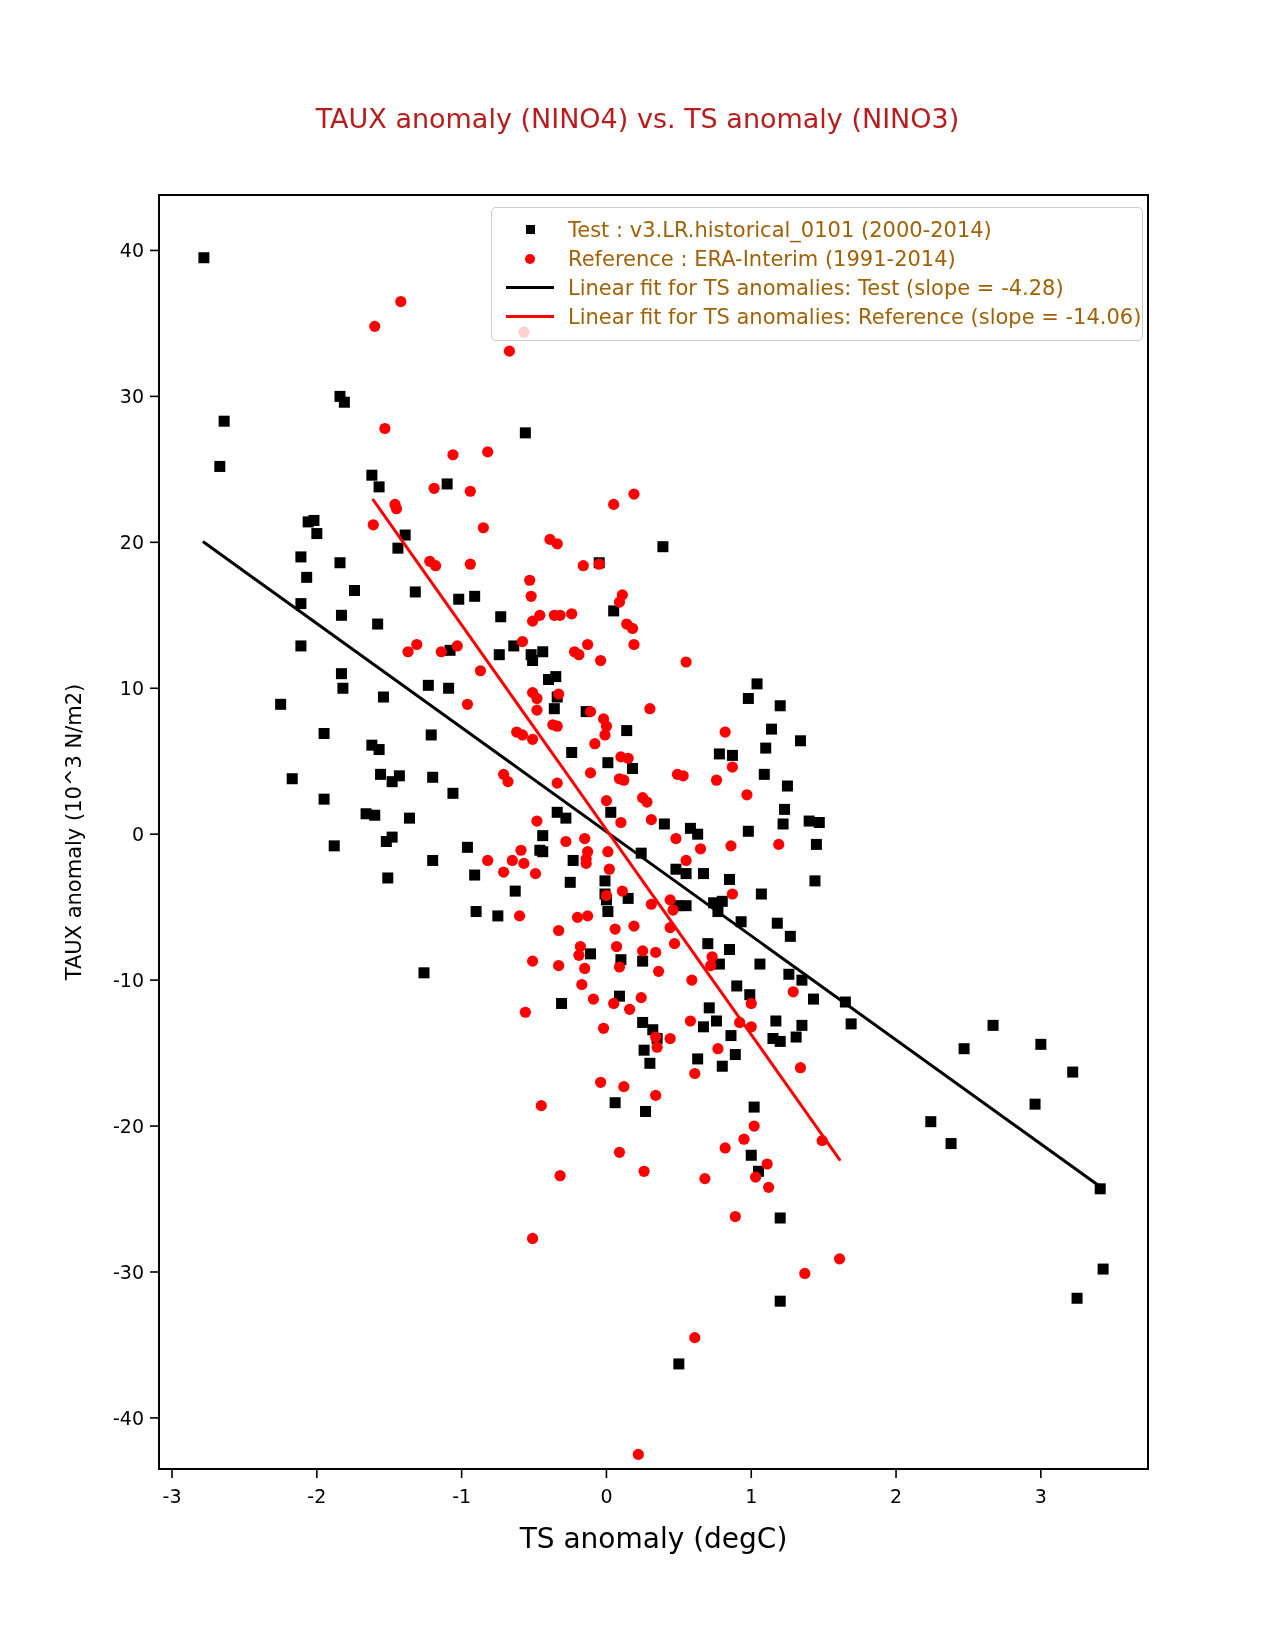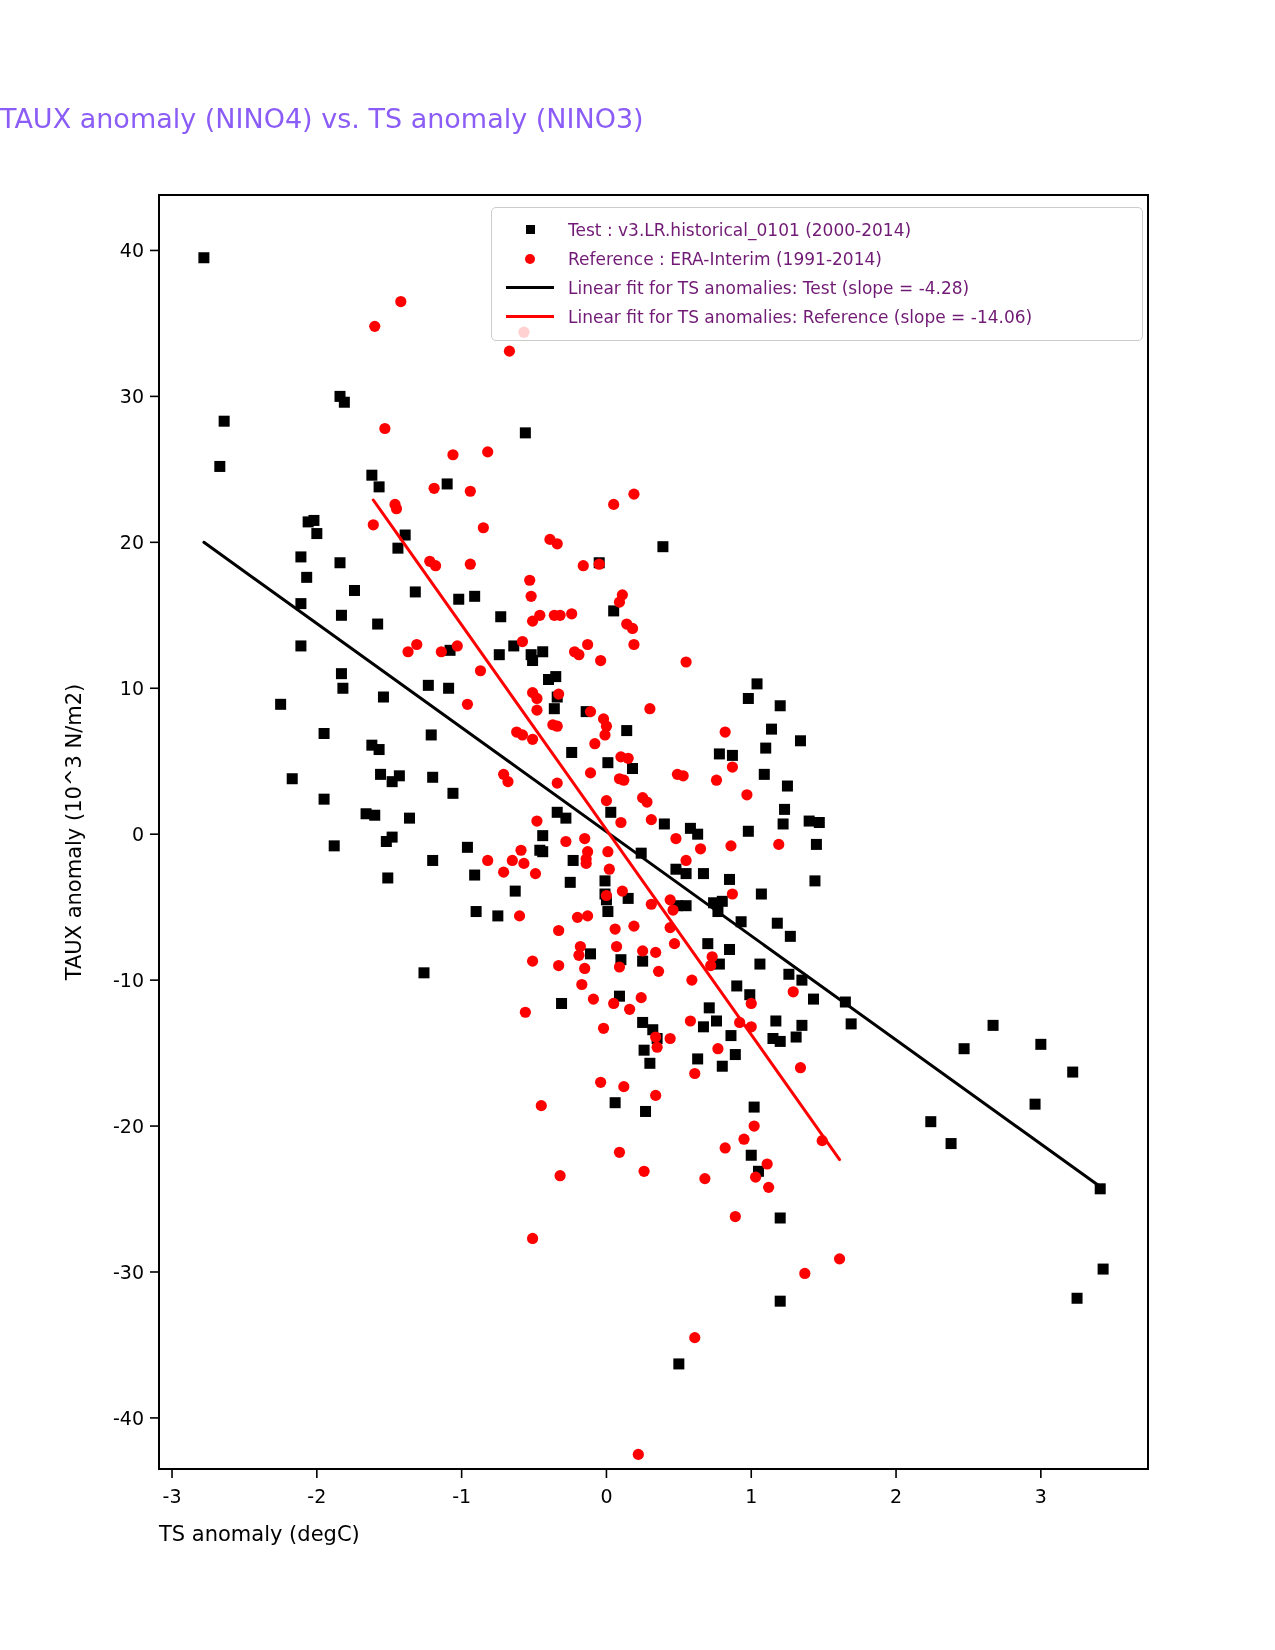--- a/index.html
+++ b/index.html
@@ -1,28 +1,28 @@
 <!DOCTYPE html>
 <html><head>
 <meta charset="utf-8">
 <style>
   html,body{margin:0;padding:0;background:#ffffff;}
   .figure{position:relative;width:1275px;height:1650px;background:#ffffff;
           font-family:"DejaVu Sans","Liberation Sans",sans-serif;overflow:hidden;}
-  .title{position:absolute;left:0;top:103px;width:1275px;text-align:left;
-         font-size:27px;color:#8b5cf6;}
-  .xlabel{position:absolute;left:159px;top:1522px;width:989px;text-align:left;
-          font-size:21px;color:#000;}
+  .title{position:absolute;left:0;top:103px;width:1275px;text-align:center;
+         font-size:27px;color:#b91c1c;}
+  .xlabel{position:absolute;left:159px;top:1522px;width:989px;text-align:center;
+          font-size:28px;color:#000;}
   .ylabel{position:absolute;left:74px;top:832px;transform:translate(-50%,-50%) rotate(-90deg);
           white-space:nowrap;font-size:21px;color:#000;}
   svg{position:absolute;left:0;top:0;}
   .legend{position:absolute;left:491px;top:207px;width:652px;
           border:1.3px solid #cccccc;border-radius:5px;
           background:rgba(255,255,255,0.82);padding:7px 0 9px 0;box-sizing:border-box;}
-  .legend-row{display:flex;align-items:center;height:29px;font-size:17px;color:#701a75;}
+  .legend-row{display:flex;align-items:center;height:29px;font-size:21px;color:#a16207;}
   .swatch-wrap{width:76px;display:flex;justify-content:center;align-items:center;flex:0 0 76px;}
   .sw-square{width:9px;height:9px;background:#000;}
   .sw-circle{width:10px;height:10px;border-radius:50%;background:#f00;}
   .sw-line{width:48px;height:3px;}
   .tick-label{font-size:19px;fill:#000;}
 </style>
 </head>
 <body>
 
 <div class="figure">

